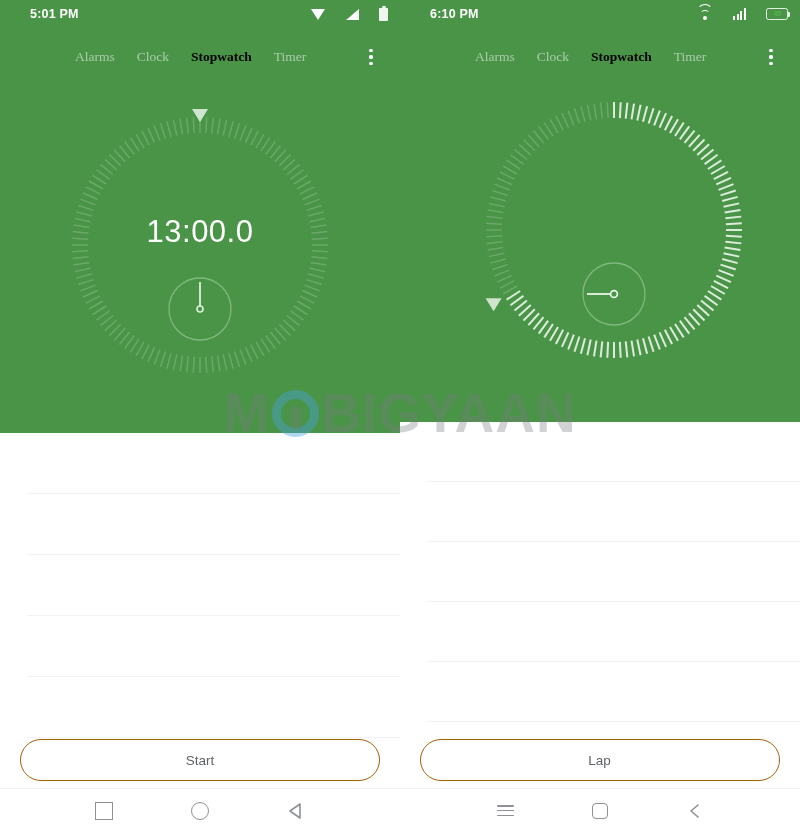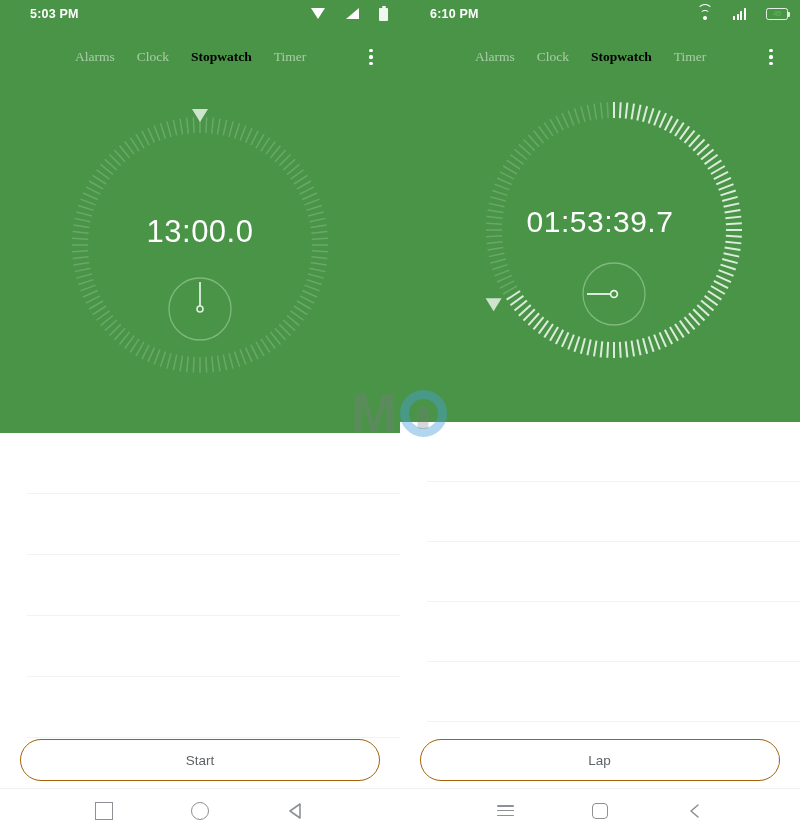--- a/index.html
+++ b/index.html
@@ -23,21 +23,21 @@
 
   
   .statusbar {
     position: absolute; left: 0; top: 0; width: 400px; height: 28px;
     display: flex; align-items: center; justify-content: space-between;
     padding: 0 12px 0 30px;
   }
   .status-time {
     color: #ffffff; font-size: 12.5px; font-weight: bold; letter-spacing: .2px;
   }
-  .status-icons { display: flex; gap: 20px; }
+  .status-icons { display: flex; align-items: center; gap: 20px; }
 
   
   .ic-wifi-solid { width: 15px; height: 11px; position: relative; }
   .ic-wifi-solid::before{
     content:""; position:absolute; left:0; top:0; width:0; height:0;
     border-left:7.5px solid transparent; border-right:7.5px solid transparent;
     border-top:11px solid #ffffff;
   }
   
   .ic-signal-solid { width: 13px; height: 11px; position: relative; }
@@ -176,21 +176,21 @@
 </style>
 </head>
 <body>
 
 <div id="root">
 
   <div class="panel panel-left">
     <div class="green"></div>
 
     <div class="statusbar">
-      <div class="status-time">5:03 PM</div>
+      <div class="status-time">5:01 PM</div>
       <div class="status-icons">
         <span class="ic-wifi-solid"></span>
         <span class="ic-signal-solid"></span>
         <span class="ic-batt-solid"></span>
       </div>
     </div>
 
     <div class="tabbar">
       <div class="tabs">
         <div class="tab">Alarms</div>
@@ -524,21 +524,20 @@
             <line x1="168.14" y1="23.15" x2="167.30" y2="7.18" stroke="#7ab478" stroke-width="1.5" stroke-opacity="0.65"></line>
           </g>
         <g id="marker-right">
             <polygon points="-8,-7 8,-7 0,6" fill="#cfe4cd" transform="translate(53.6,210.2)"></polygon>
           </g>
         <circle cx="174" cy="199" r="31" fill="none" stroke="#7fb97d" stroke-width="1.3"></circle>
         <line x1="174" y1="199" x2="147" y2="199" stroke="#eaf5e9" stroke-width="1.8"></line>
         <circle cx="174" cy="199" r="3.4" fill="#4a9448" stroke="#eaf5e9" stroke-width="1.7"></circle>
       </svg>
     </div>
-    <div class="time-text">01:53:39.7</div>
 
     <div class="laplist">
       <div class="lap-row"></div>
       <div class="lap-row"></div>
       <div class="lap-row"></div>
       <div class="lap-row"></div>
       <div class="lap-row"></div>
     </div>
 
     <div class="actionbar">
@@ -560,16 +559,17 @@
             <polyline points="12,3 5,9 12,15" fill="none" stroke="#8d9196" stroke-width="1.6" stroke-linecap="round" stroke-linejoin="round"></polyline>
           </svg>
       </span>
     </div>
   </div>
 
   <div class="watermark">
     <div class="wm-text">
       <span>M</span>
       <span class="wm-o"></span>
+      <span>BIGYAAN</span>
     </div>
   </div>
 
 </div>
 
 </body></html>

